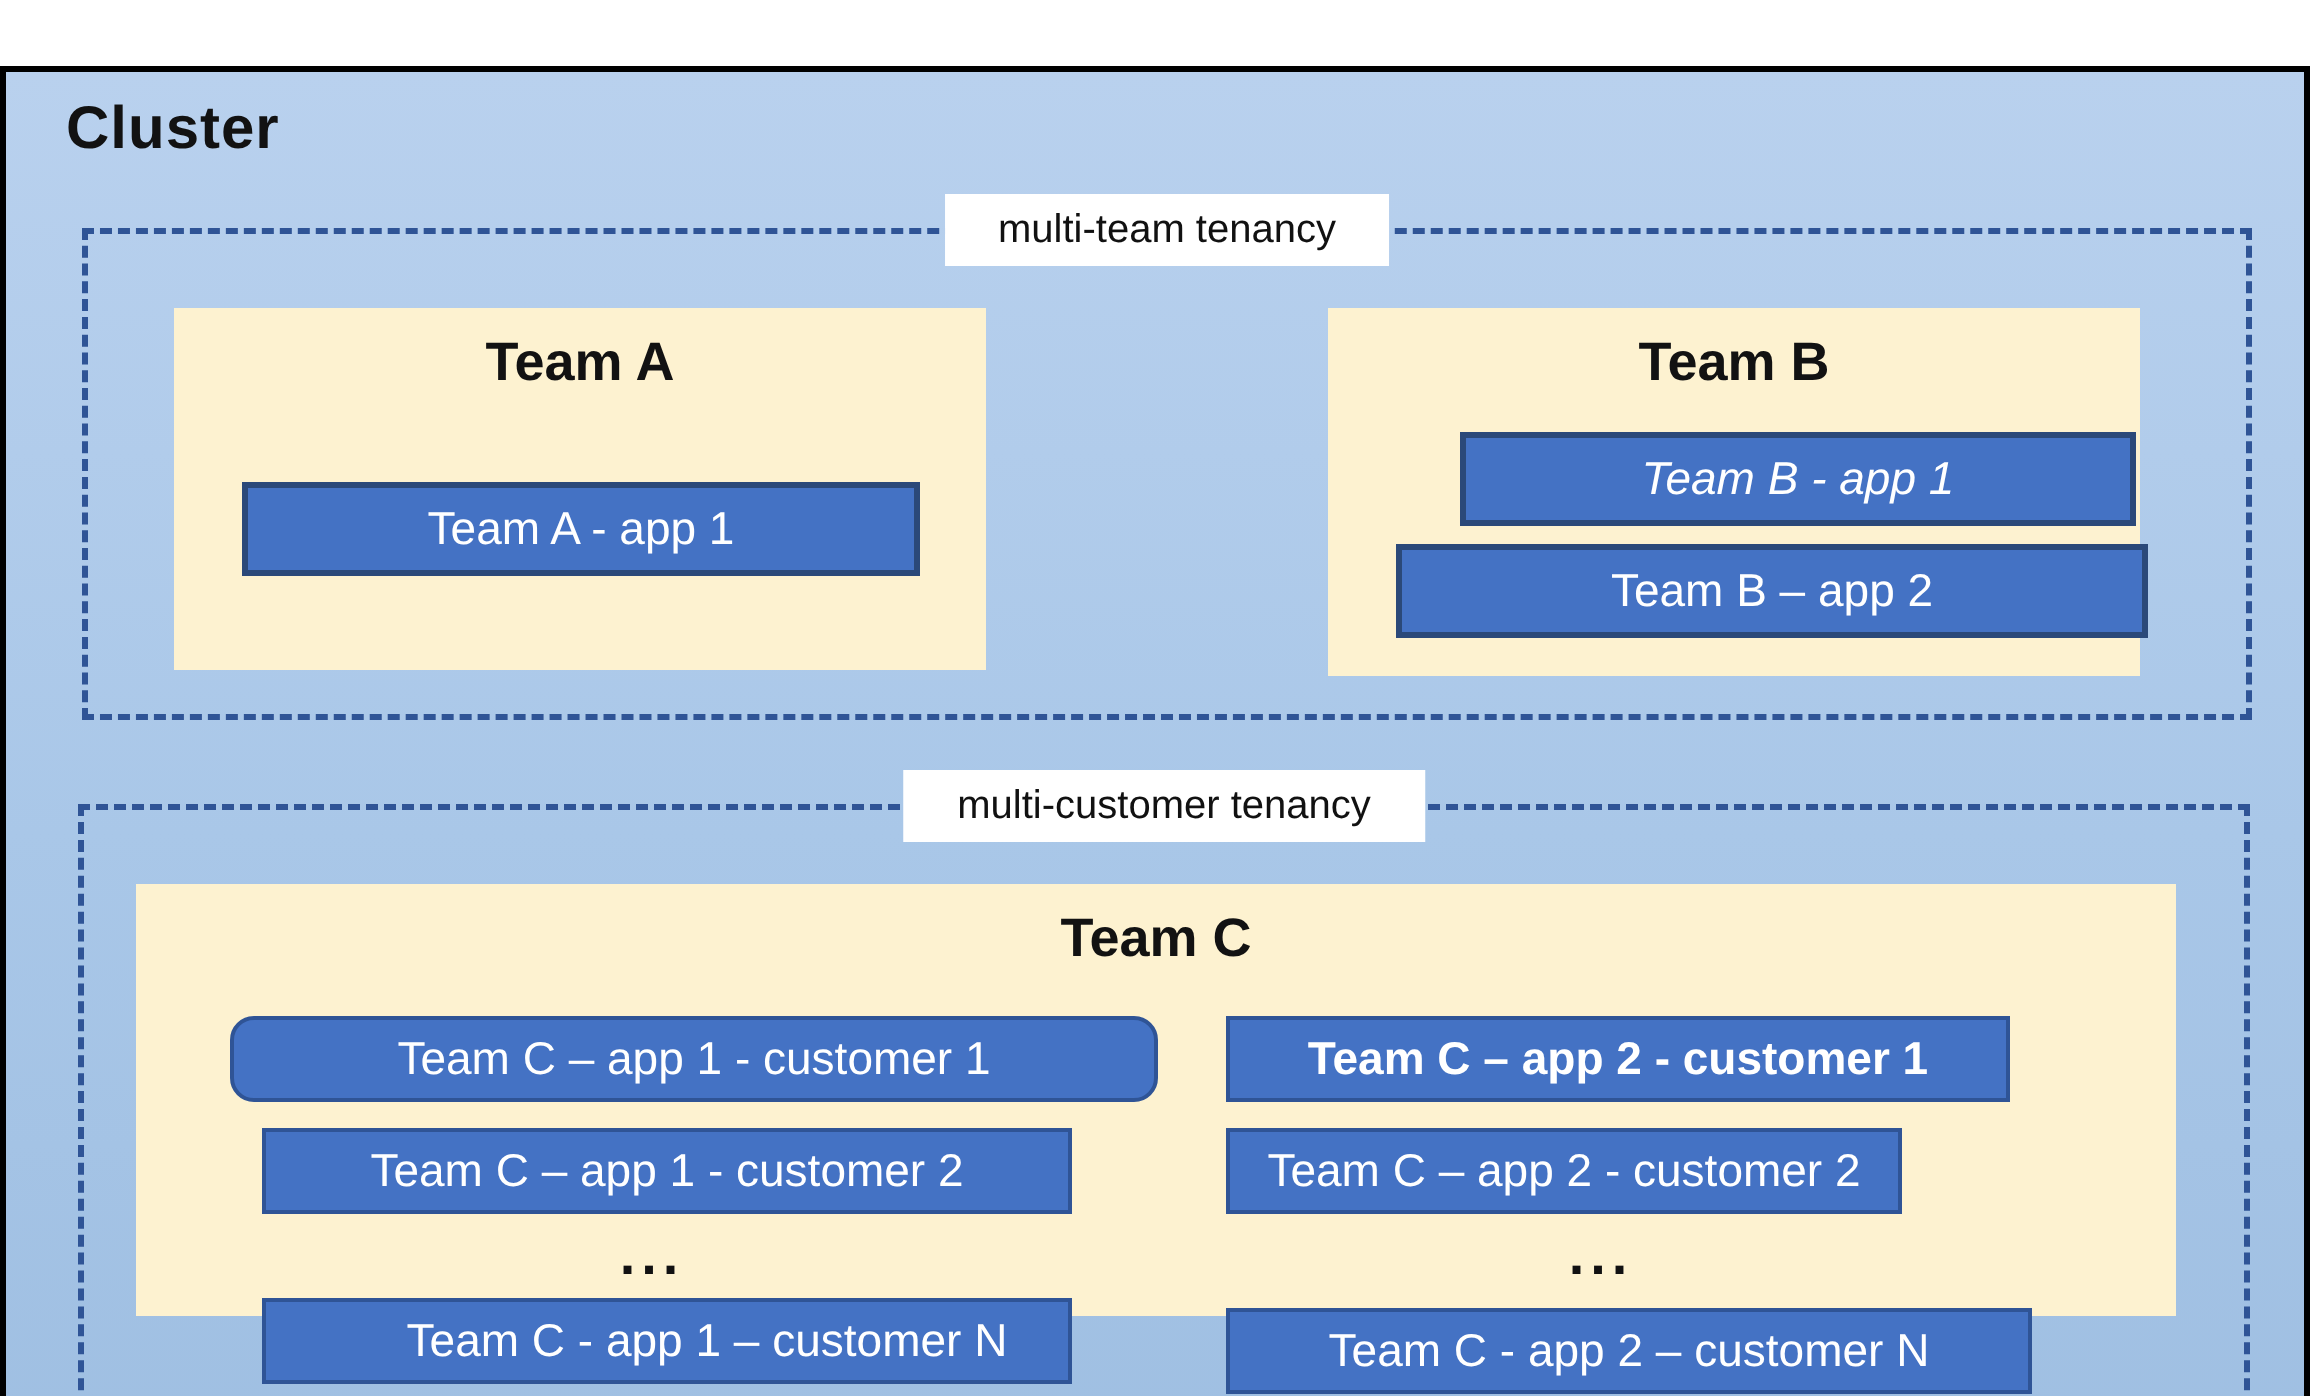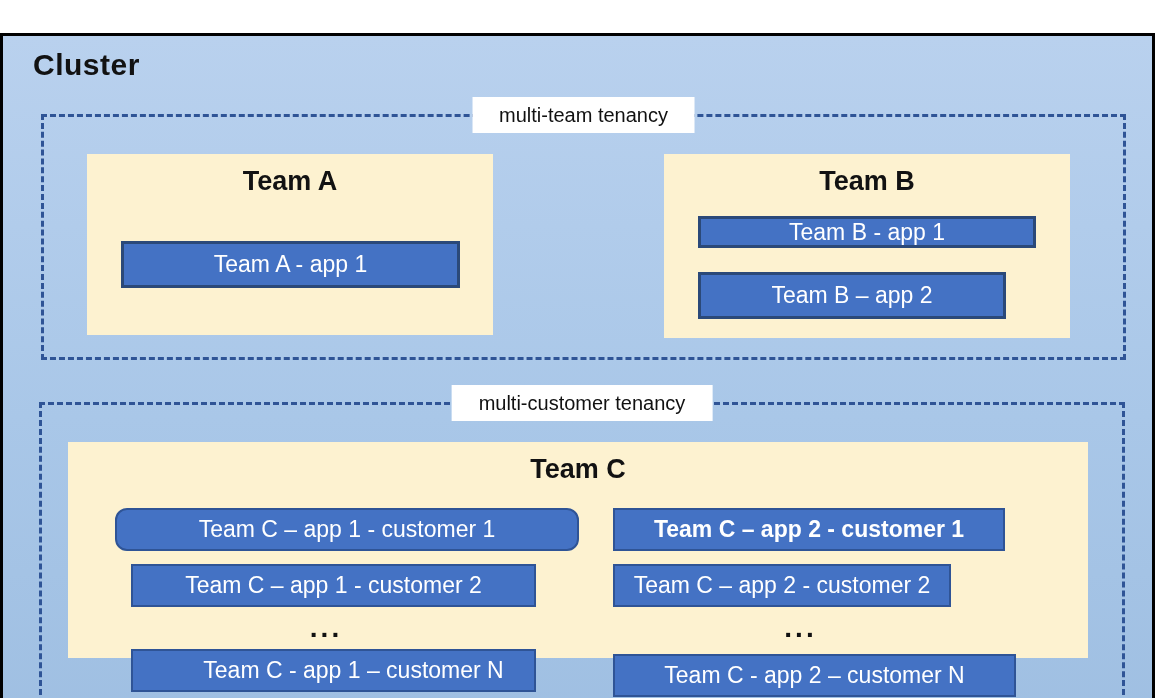--- a/index.html
+++ b/index.html
@@ -72,22 +72,22 @@
     font-size: 23px;
     display: flex;
     align-items: center;
     justify-content: center;
     white-space: nowrap;
   }
   .app-box.thin { border-width: 2px; border-color: #2F5496; }
 
   
   .team-a-app1 { left: 118px; top: 205px; width: 339px; height: 47px; }
-  .team-b-app1 { left: 695px; top: 180px; width: 338px; height: 32px; }
-  .team-b-app2 { left: 695px; top: 236px; width: 308px; height: 47px; }
+  .team-b-app1 { left: 727px; top: 180px; width: 338px; height: 47px; font-style: italic; }
+  .team-b-app2 { left: 695px; top: 236px; width: 376px; height: 47px; }
 
   
   .tc-col1-row1 { left: 112px; top: 472px; width: 464px; height: 43px; border-radius: 12px; }
   .tc-col1-row2 { left: 128px; top: 528px; width: 405px; height: 43px; }
   .tc-col1-rowN { left: 128px; top: 613px; width: 405px; height: 43px; padding-left: 40px; }
   .tc-col2-row1 { left: 610px; top: 472px; width: 392px; height: 43px; font-weight: bold; }
   .tc-col2-row2 { left: 610px; top: 528px; width: 338px; height: 43px; }
   .tc-col2-rowN { left: 610px; top: 618px; width: 403px; height: 43px; }
 
   .ellipsis {

